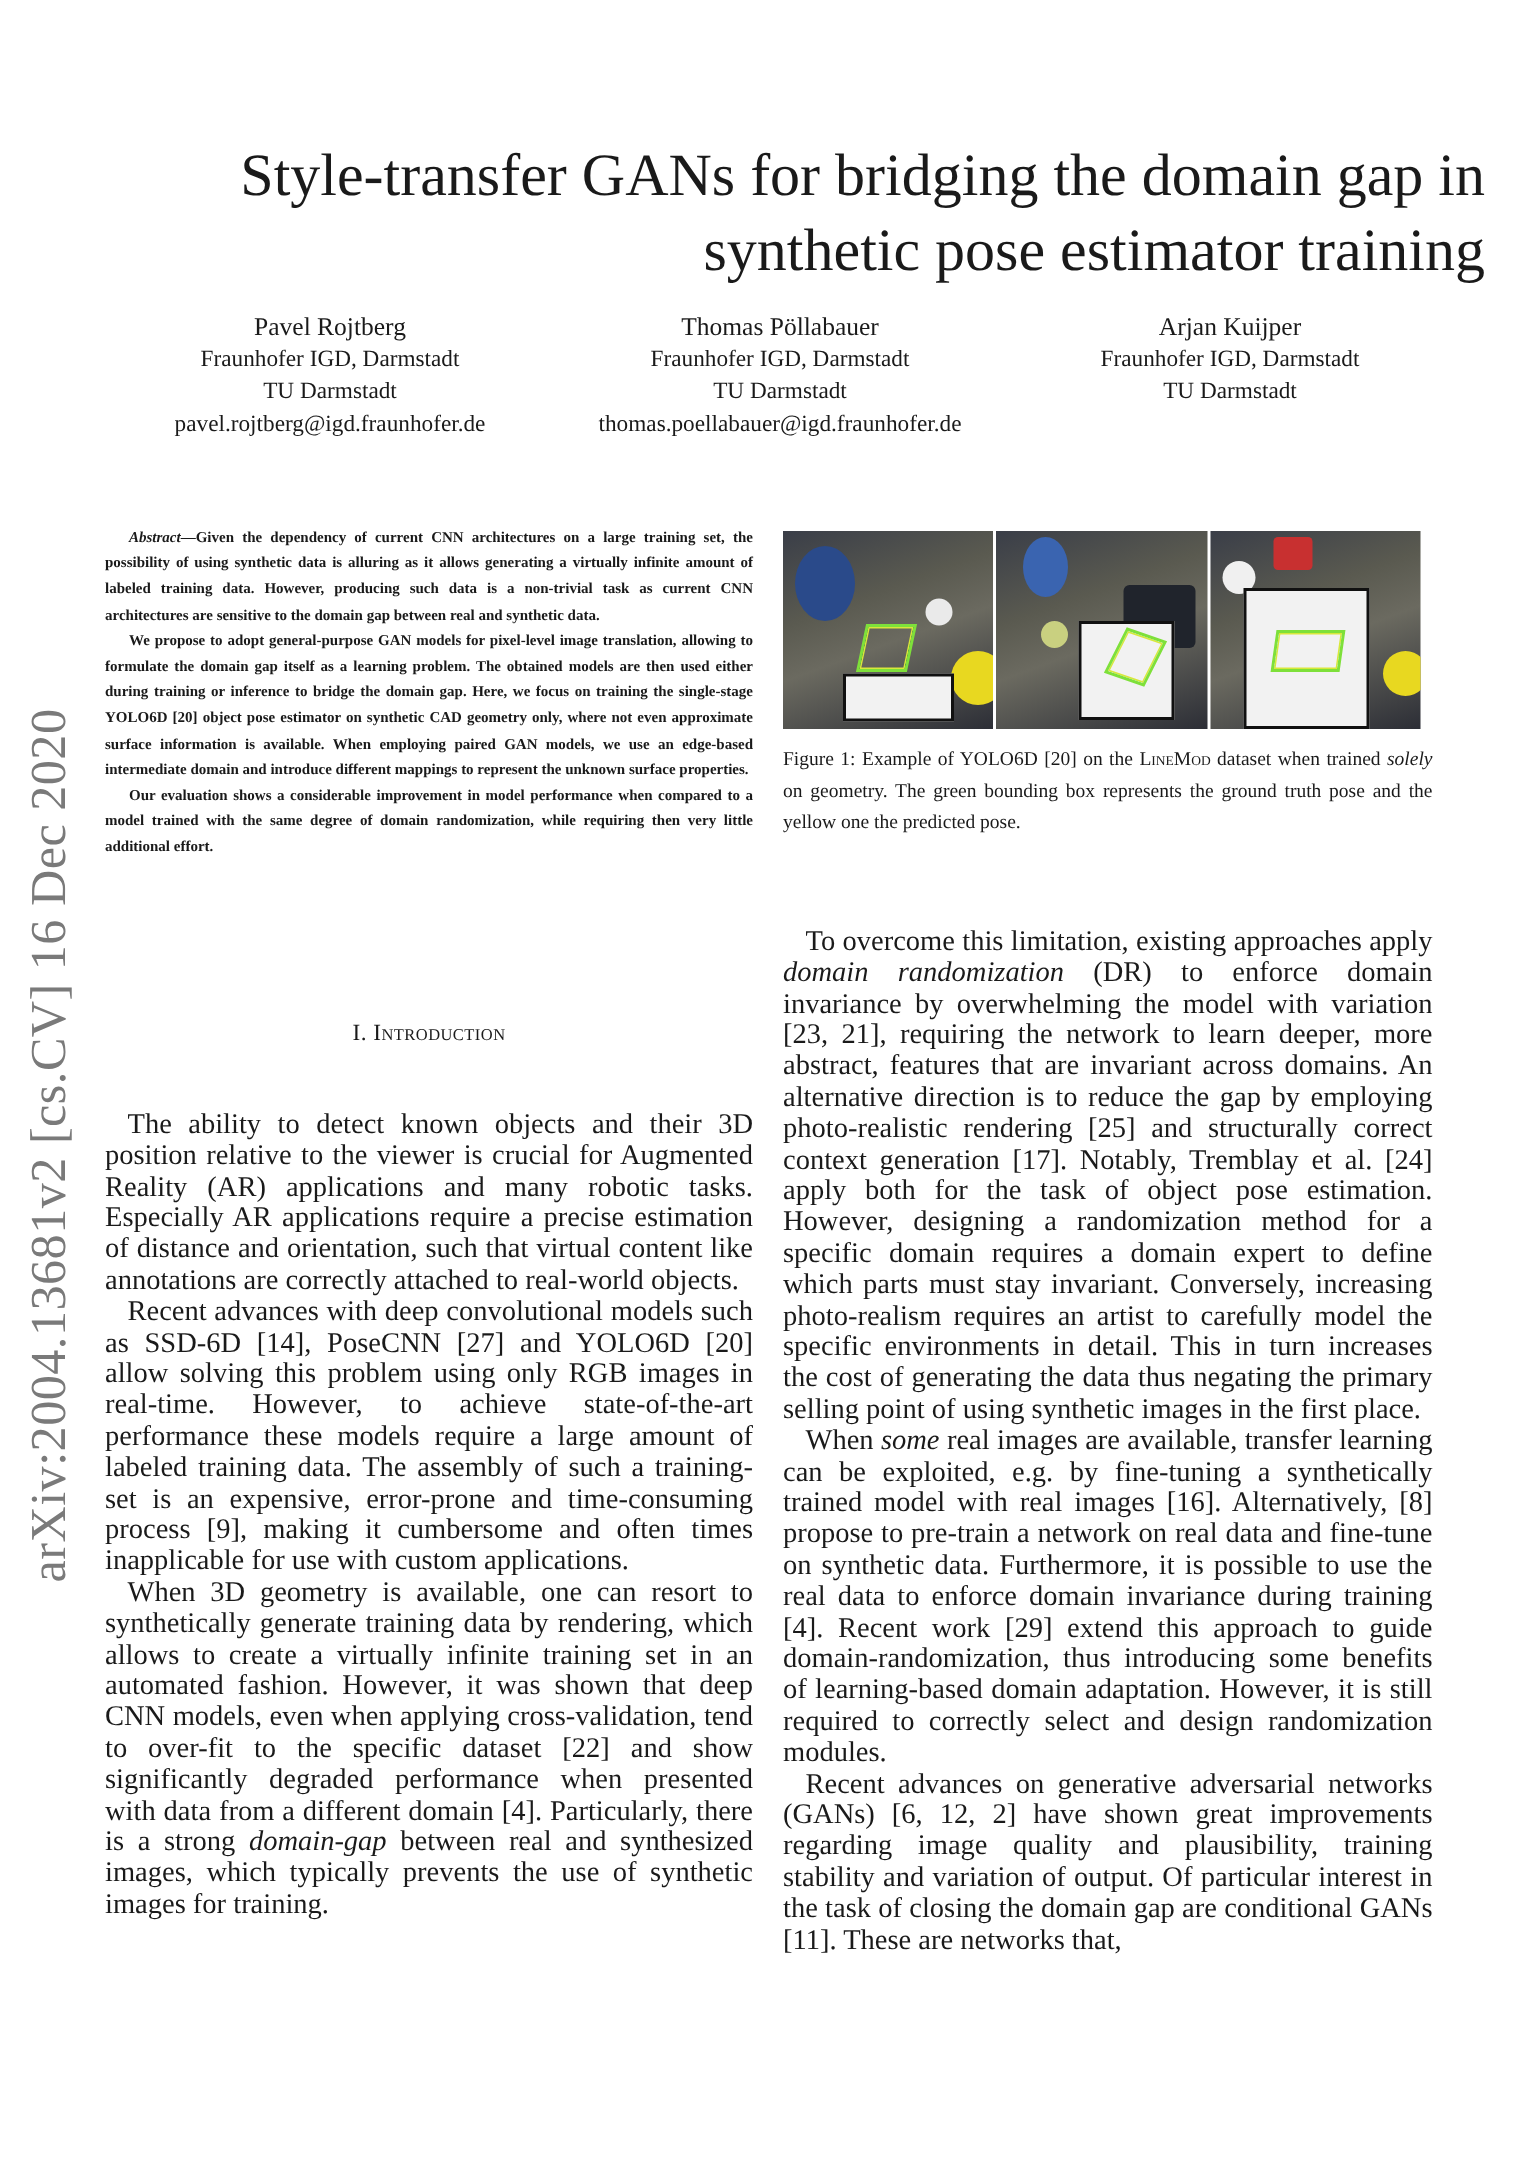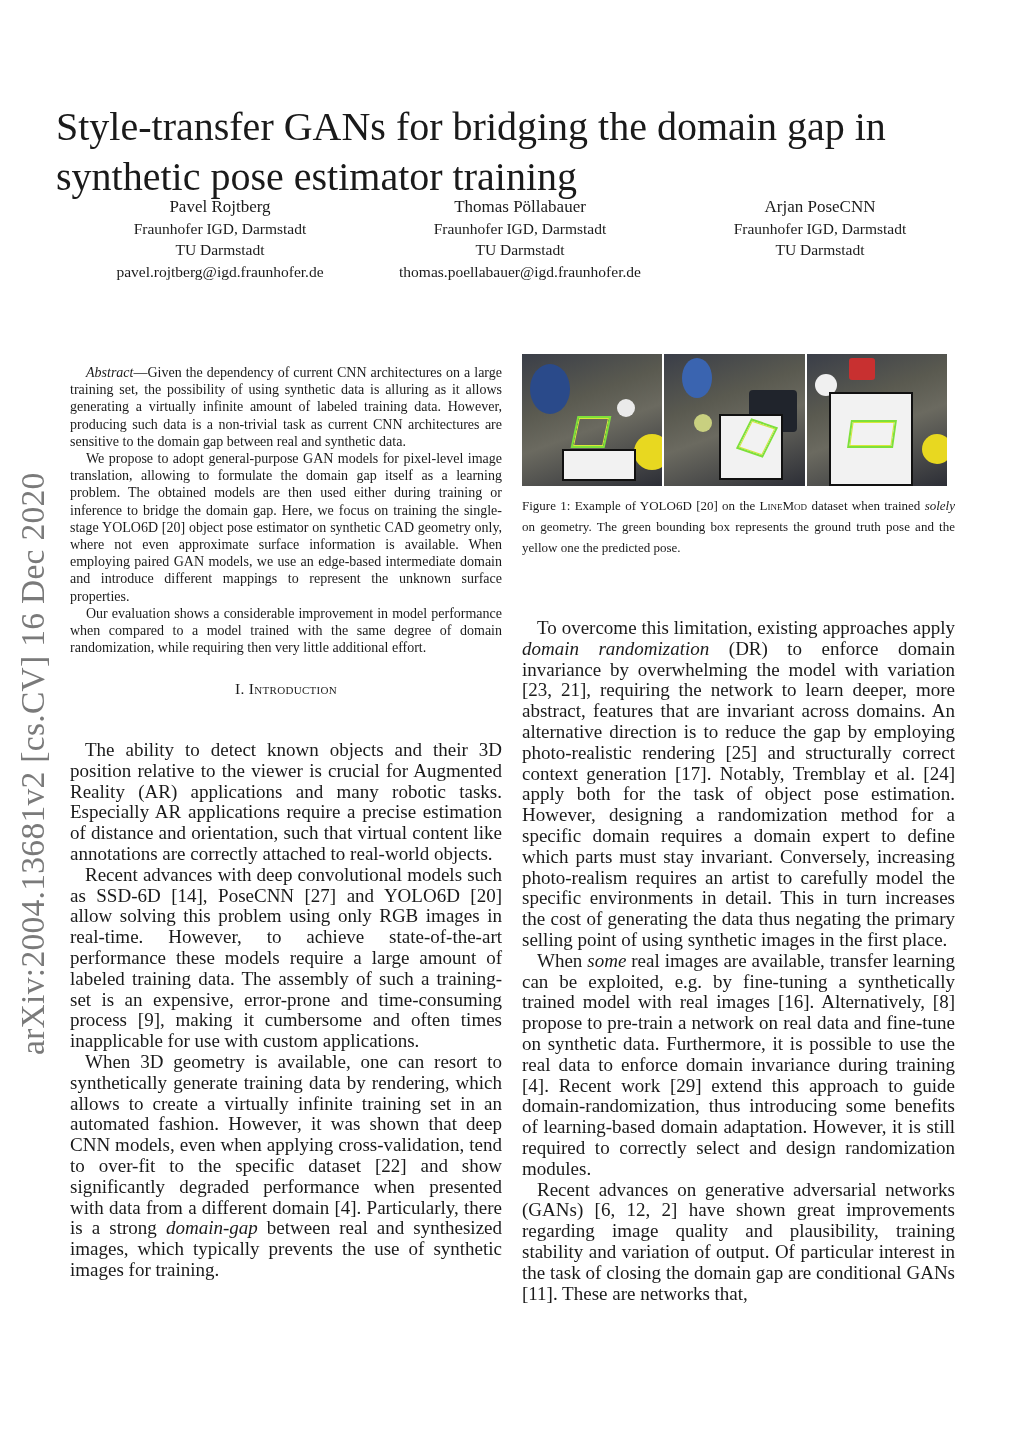--- a/index.html
+++ b/index.html
@@ -1,29 +1,29 @@
 <!DOCTYPE html>
 <html><head>
 <meta charset="utf-8">
 <style>
   html, body { margin: 0; padding: 0; background: #ffffff; }
   body { width: 1024px; height: 1448px; position: relative; overflow: hidden;
          font-family: "Liberation Serif", "DejaVu Serif", serif; color: #1a1a1a; }
-  .title { position: absolute; left: 40px; top: 86px; width: 944px; text-align: left;
-           font-size: 40px; line-height: 50px; font-weight: normal; margin: 16px; }
-  .authors { position: absolute; left: 80px; top: 196px; width: 880px; display: flex; justify-content: space-between; gap: 20px; }
+  .title { position: absolute; left: 40px; top: 86px; width: 944px; text-align: right;
+           font-size: 40px; line-height: 50px; font-weight: normal; margin: 6px; }
+  .authors { position: absolute; left: 80px; top: 207px; width: 880px; display: flex; justify-content: space-between; gap: 20px; }
   .author { text-align: center; font-size: 15.5px; line-height: 21.5px; width: 293px; }
   .author .name { font-size: 17px; }
   .arxiv { position: absolute; left: 14px; top: 1055px; transform-origin: 0 0; transform: rotate(-90deg);
            font-size: 33.5px; color: #7a7a7a; white-space: nowrap; letter-spacing: 0.3px; }
   .col { position: absolute; text-align: justify; font-size: 19px; line-height: 20.8px; }
   .col p { margin: 0; text-indent: 15px; }
   .left { left: 70px; width: 432px; }
   .right { left: 522px; width: 433px; }
-  .abstract { top: 364px; font-weight: normal; font-size: 14px; line-height: 17.2px; }
+  .abstract { top: 350px; font-weight: bold; font-size: 10px; line-height: 17.2px; }
   .abstract p { text-indent: 16px; }
   .abstract .label { font-style: italic; }
   .section-heading { position: absolute; left: 70px; top: 680px; width: 432px; text-align: center;
                      font-size: 15.5px; letter-spacing: 0.3px; }
   .sc { font-variant: small-caps; }
   .intro { top: 740px; }
   .figure { position: absolute; left: 522px; top: 354px; width: 425px; height: 132px; display: flex; gap: 2px; }
   .photo { flex: 1; position: relative; overflow: hidden;
            background: linear-gradient(160deg, #3a3e48 0%, #5a5a50 35%, #6b6a60 55%, #2c2e36 100%); }
   .photo .marker { position: absolute; background: #f2f2f2; border: 2px solid #111; }
@@ -45,21 +45,21 @@
     <div>TU Darmstadt</div>
     <div>pavel.rojtberg@igd.fraunhofer.de</div>
   </div>
   <div class="author">
     <div class="name">Thomas Pöllabauer</div>
     <div>Fraunhofer IGD, Darmstadt</div>
     <div>TU Darmstadt</div>
     <div>thomas.poellabauer@igd.fraunhofer.de</div>
   </div>
   <div class="author">
-    <div class="name">Arjan PoseCNN</div>
+    <div class="name">Arjan Kuijper</div>
     <div>Fraunhofer IGD, Darmstadt</div>
     <div>TU Darmstadt</div>
   </div>
 </div>
 
 <div class="arxiv">arXiv:2004.13681v2  [cs.CV]  16 Dec 2020</div>
 
 <div class="col left abstract">
   <p><span class="label">Abstract</span><span>—</span><span>Given the dependency of current CNN architectures on a large training set, the possibility of using synthetic data is alluring as it allows generating a virtually infinite amount of labeled training data. However, producing such data is a non-trivial task as current CNN architectures are sensitive to the domain gap between real and synthetic data.</span></p>
   <p>We propose to adopt general-purpose GAN models for pixel-level image translation, allowing to formulate the domain gap itself as a learning problem. The obtained models are then used either during training or inference to bridge the domain gap. Here, we focus on training the single-stage YOLO6D [20] object pose estimator on synthetic CAD geometry only, where not even approximate surface information is available. When employing paired GAN models, we use an edge-based intermediate domain and introduce different mappings to represent the unknown surface properties.</p>

